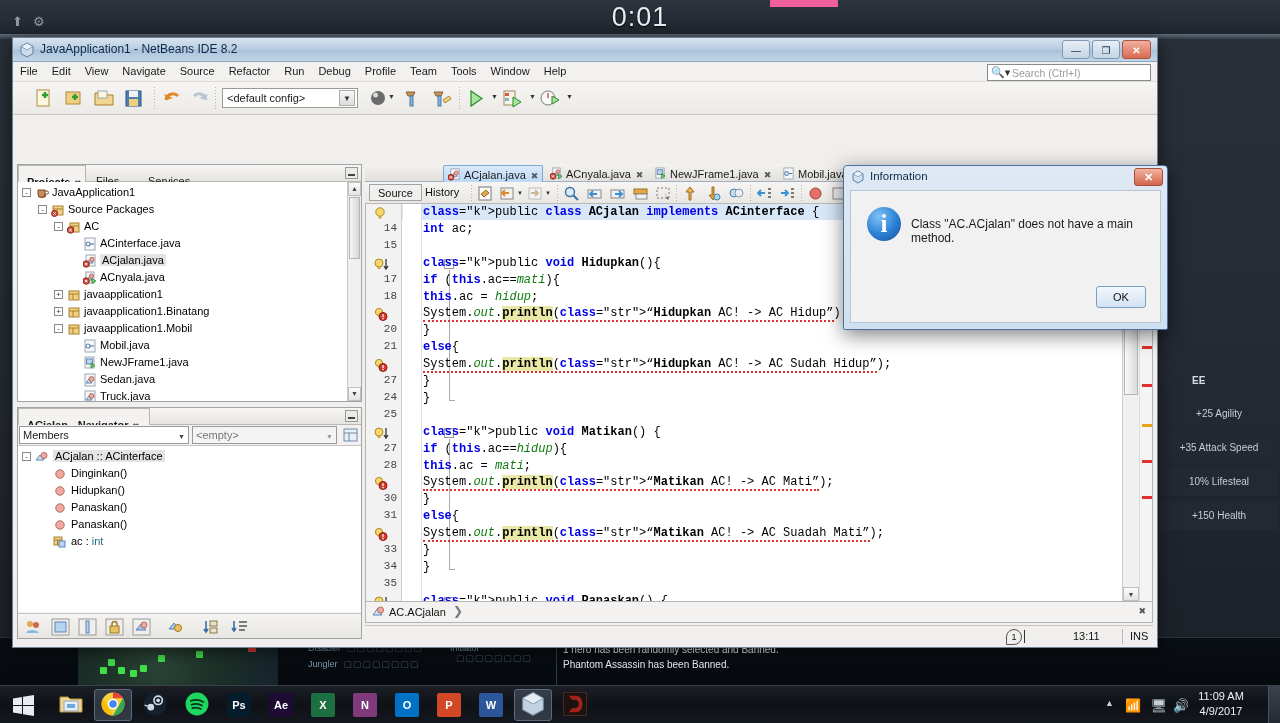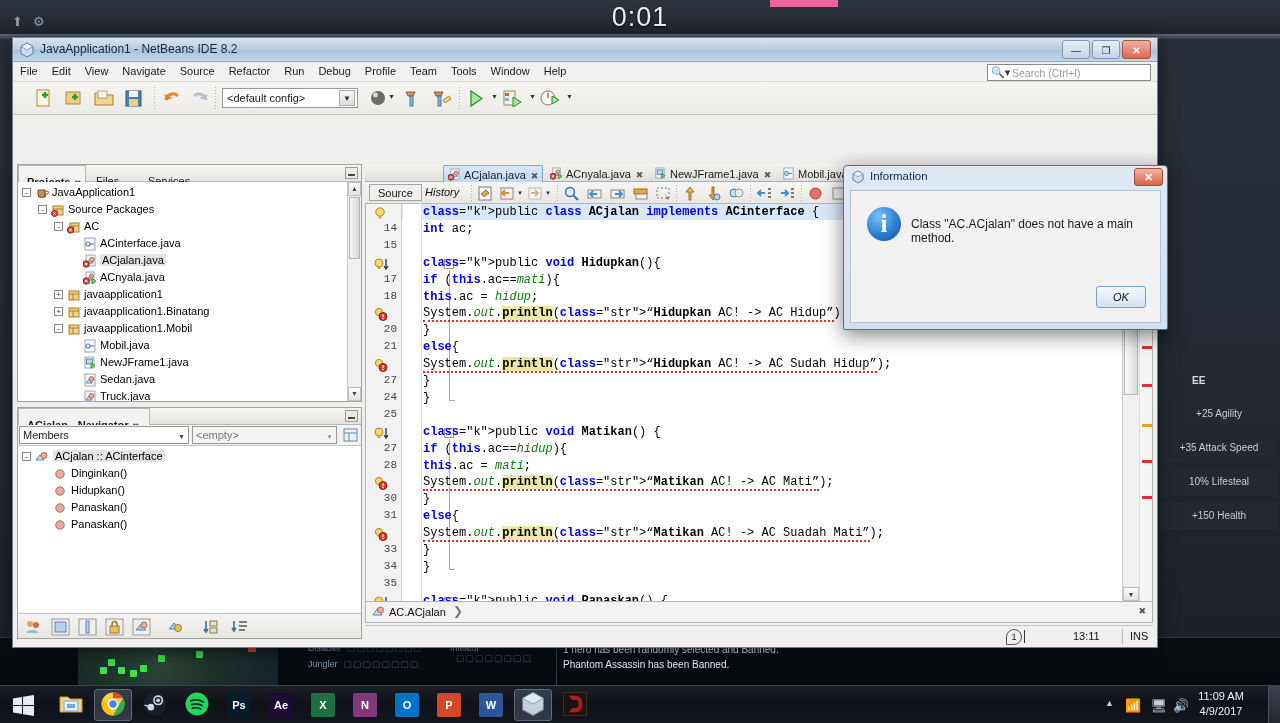--- a/index.html
+++ b/index.html
@@ -135,21 +135,21 @@
      border-bottom:none; border-radius:2px 2px 0 0; }
   .etab.bold { font-weight:bold; }
   #ed-navbtns { position:absolute; right:2px; top:1px; height:16px; }
   .edn { display:inline-block; width:14px; height:15px; border:1px solid #a8a8a8;
      background:linear-gradient(180deg,#fafafa,#e0e0e0); font-size:7px; text-align:center; line-height:13px; color:#333;}
 
   #ed-toolbar { position:absolute; left:0; right:0; top:18px; height:22px;
      background:linear-gradient(180deg,#f6f5f3,#e9e7e3); border-bottom:1px solid #bbb8b3; }
   #tb-source { position:absolute; left:4px; top:2px; height:17px; padding:2px 8px 0 8px; font-size:11px;
      background:#f1f0ee; border:1px solid #a3a3a3; color:#111; }
-  #tb-history { position:absolute; left:60px; top:4px; font-size:11px; color:#111;font-style:italic; }
+  #tb-history { position:absolute; left:60px; top:4px; font-size:11px; color:#111; }
   .etb-ico { position:absolute; top:3px; width:17px; height:17px; }
   .etb-sep { position:absolute; top:3px; width:1px; height:16px;
      background:repeating-linear-gradient(180deg,#b5b2ac 0 1px,transparent 1px 3px); }
   #ed-expand { position:absolute; right:4px; top:5px; width:11px; height:11px; color:#444; font-size:11px; line-height:10px; }
 
   #code-wrap { position:absolute; left:0; right:0; top:40px; bottom:45px; background:#fff;
      border:1px solid #b4b4b4; border-top:none; overflow:hidden; }
   #gutter { position:absolute; left:0; top:0; bottom:0; width:36px; background:#f2f2f2;
      border-right:1px solid #cfcfcf; }
   #gutter2 { position:absolute; left:37px; top:0; bottom:0; width:19px; background:#fff;
@@ -202,21 +202,21 @@
      color:#fff; font-size:11px; text-align:center; line-height:16px; font-weight:bold; }
   #dlg-body { position:absolute; left:6px; top:24px; right:6px; bottom:6px;
      background:#f1f1f1; border:1px solid #b9c5d4; }
   #dlg-info-ico { position:absolute; left:16px; top:16px; width:34px; height:34px; border-radius:50%;
      background:radial-gradient(circle at 35% 28%, #7fc2f5 0%, #2a7fd4 55%, #1a4f96 100%);
      color:#fff; font-family:"Liberation Serif", serif; font-size:25px; font-weight:bold;
      text-align:center; line-height:33px; }
   #dlg-msg { position:absolute; left:60px; top:26px; right:10px; font-size:12px; color:#1b1b1b; }
   #dlg-ok { position:absolute; right:14px; bottom:14px; width:50px; height:22px;
      background:linear-gradient(180deg,#f2f7fc,#d3e3f3); border:1px solid #7b9ec4; border-radius:3px;
-     font-size:11px; text-align:center; line-height:20px; color:#111;font-style:italic; }
+     font-size:11px; text-align:center; line-height:20px; color:#111; }
 
   
   #taskbar { position:absolute; left:0; bottom:0; width:1280px; height:38px;
      background:linear-gradient(180deg,#1b1f26 0%,#0e1116 50%,#14181f 100%);
      border-top:1px solid #39414d; }
   #startbtn { position:absolute; left:4px; top:2px; width:40px; height:34px; }
   .tbtn { position:absolute; top:3px; width:38px; height:32px; border-radius:3px; }
   .tbtn.active { background:rgba(160,180,210,.22); border:1px solid #5d6a7d; }
   .tico-sq { position:absolute; left:50%; top:50%; transform:translate(-50%,-50%);
      width:24px; height:24px; border-radius:2px; font-size:11px; font-weight:bold;
@@ -540,20 +540,28 @@
               <svg viewBox="0 0 14 14" class="ico" style="left: 35px;">
                 <circle cx="7" cy="7" r="4.2" fill="#efa9a0" stroke="#b56a5a" stroke-width="1"></circle>
               </svg>
               <span class="lbl" style="left: 53px;">Panaskan()</span>
             </div>
             <div class="trow">
               <svg viewBox="0 0 14 14" class="ico" style="left: 35px;">
                 <circle cx="7" cy="7" r="4.2" fill="#efa9a0" stroke="#b56a5a" stroke-width="1"></circle>
               </svg>
               <span class="lbl" style="left: 53px;">Panaskan()</span>
+            </div>
+            <div class="trow">
+              <svg viewBox="0 0 14 14" class="ico" style="left: 35px;">
+                <rect x="1" y="2" width="8" height="8" fill="#f0cf82" stroke="#a8812f"></rect>
+                <path d="M1 5h8M4.5 5v5" stroke="#a8812f"></path>
+                <rect x="6" y="6" width="6" height="6" fill="#bcd6ef" stroke="#5b86b5"></rect>
+              </svg>
+              <span class="lbl" style="left: 53px;">ac : <span style="color:#2a6a8a">int</span></span>
             </div>
           </div>
         <div id="nav-toolbar">
           <svg class="nt-ico" style="left:6px" viewBox="0 0 19 18">
               <circle cx="6" cy="6" r="3" fill="#e3a85a"></circle>
               <circle cx="12" cy="7" r="3" fill="#d06a4a"></circle>
               <path d="M2 15c1-4 11-4 13 0z" fill="#8fb8dd"></path>
             </svg>
           <svg class="nt-ico" style="left:33px" viewBox="0 0 19 18">
               <rect x="1" y="1" width="17" height="16" fill="#f0efed" stroke="#999"></rect>

